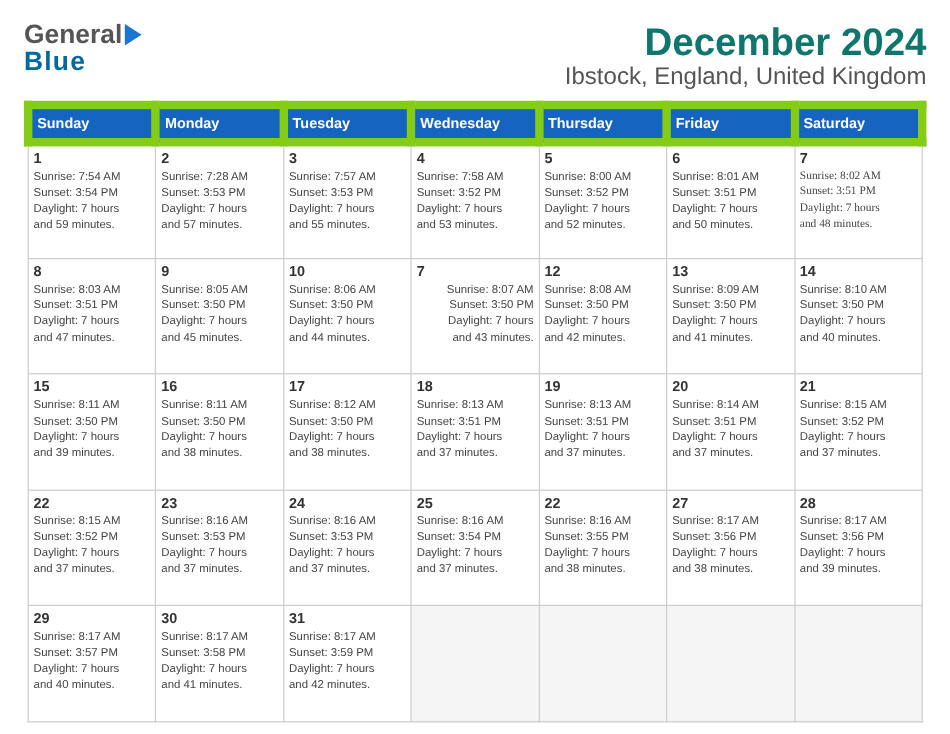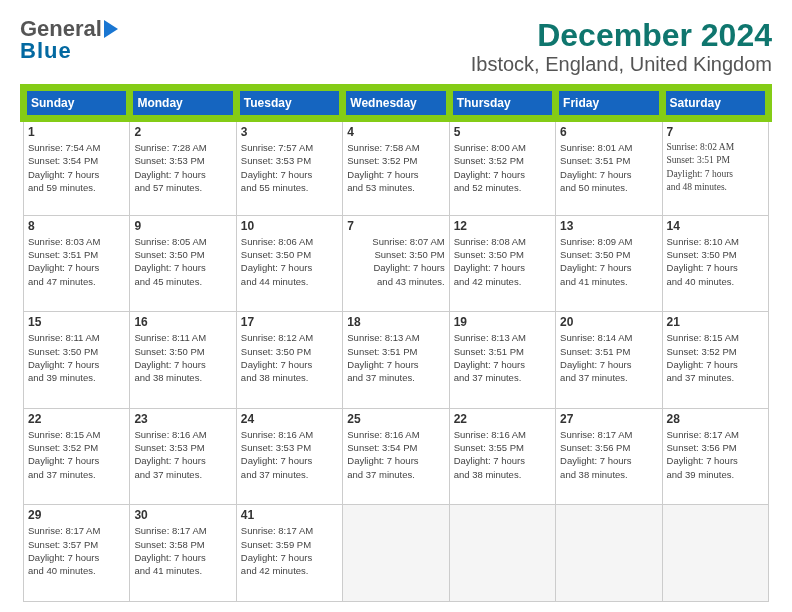--- a/index.html
+++ b/index.html
@@ -359,21 +359,21 @@
 and 40 minutes.</div>
           </td>
           <td>
             <span class="day-num">30</span>
             <div class="day-info" style="white-space: pre-line;">Sunrise: 8:17 AM
 Sunset: 3:58 PM
 Daylight: 7 hours
 and 41 minutes.</div>
           </td>
           <td>
-            <span class="day-num">41</span>
+            <span class="day-num">31</span>
             <div class="day-info" style="white-space: pre-line;">Sunrise: 8:17 AM
 Sunset: 3:59 PM
 Daylight: 7 hours
 and 42 minutes.</div>
           </td>
           <td class="empty-cell"></td>
           <td class="empty-cell"></td>
           <td class="empty-cell"></td>
           <td class="empty-cell"></td>
         </tr>

